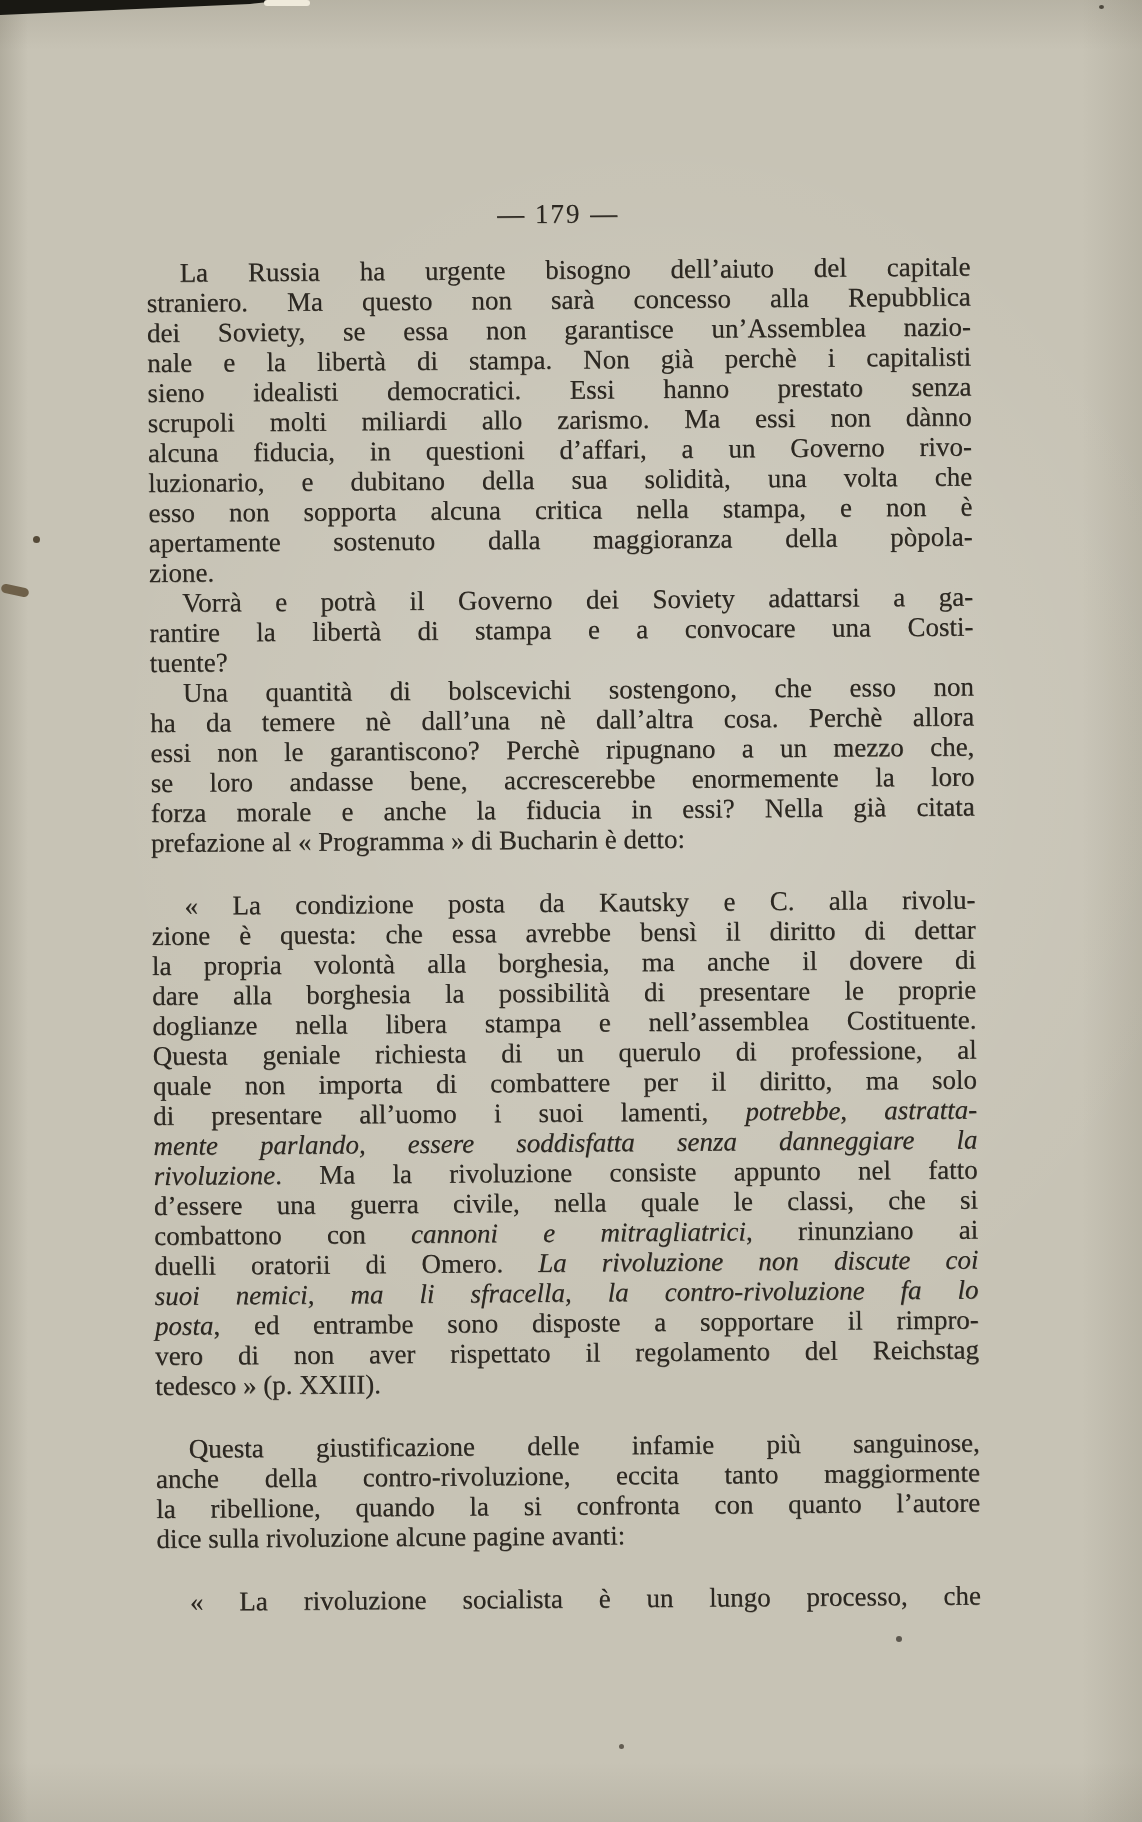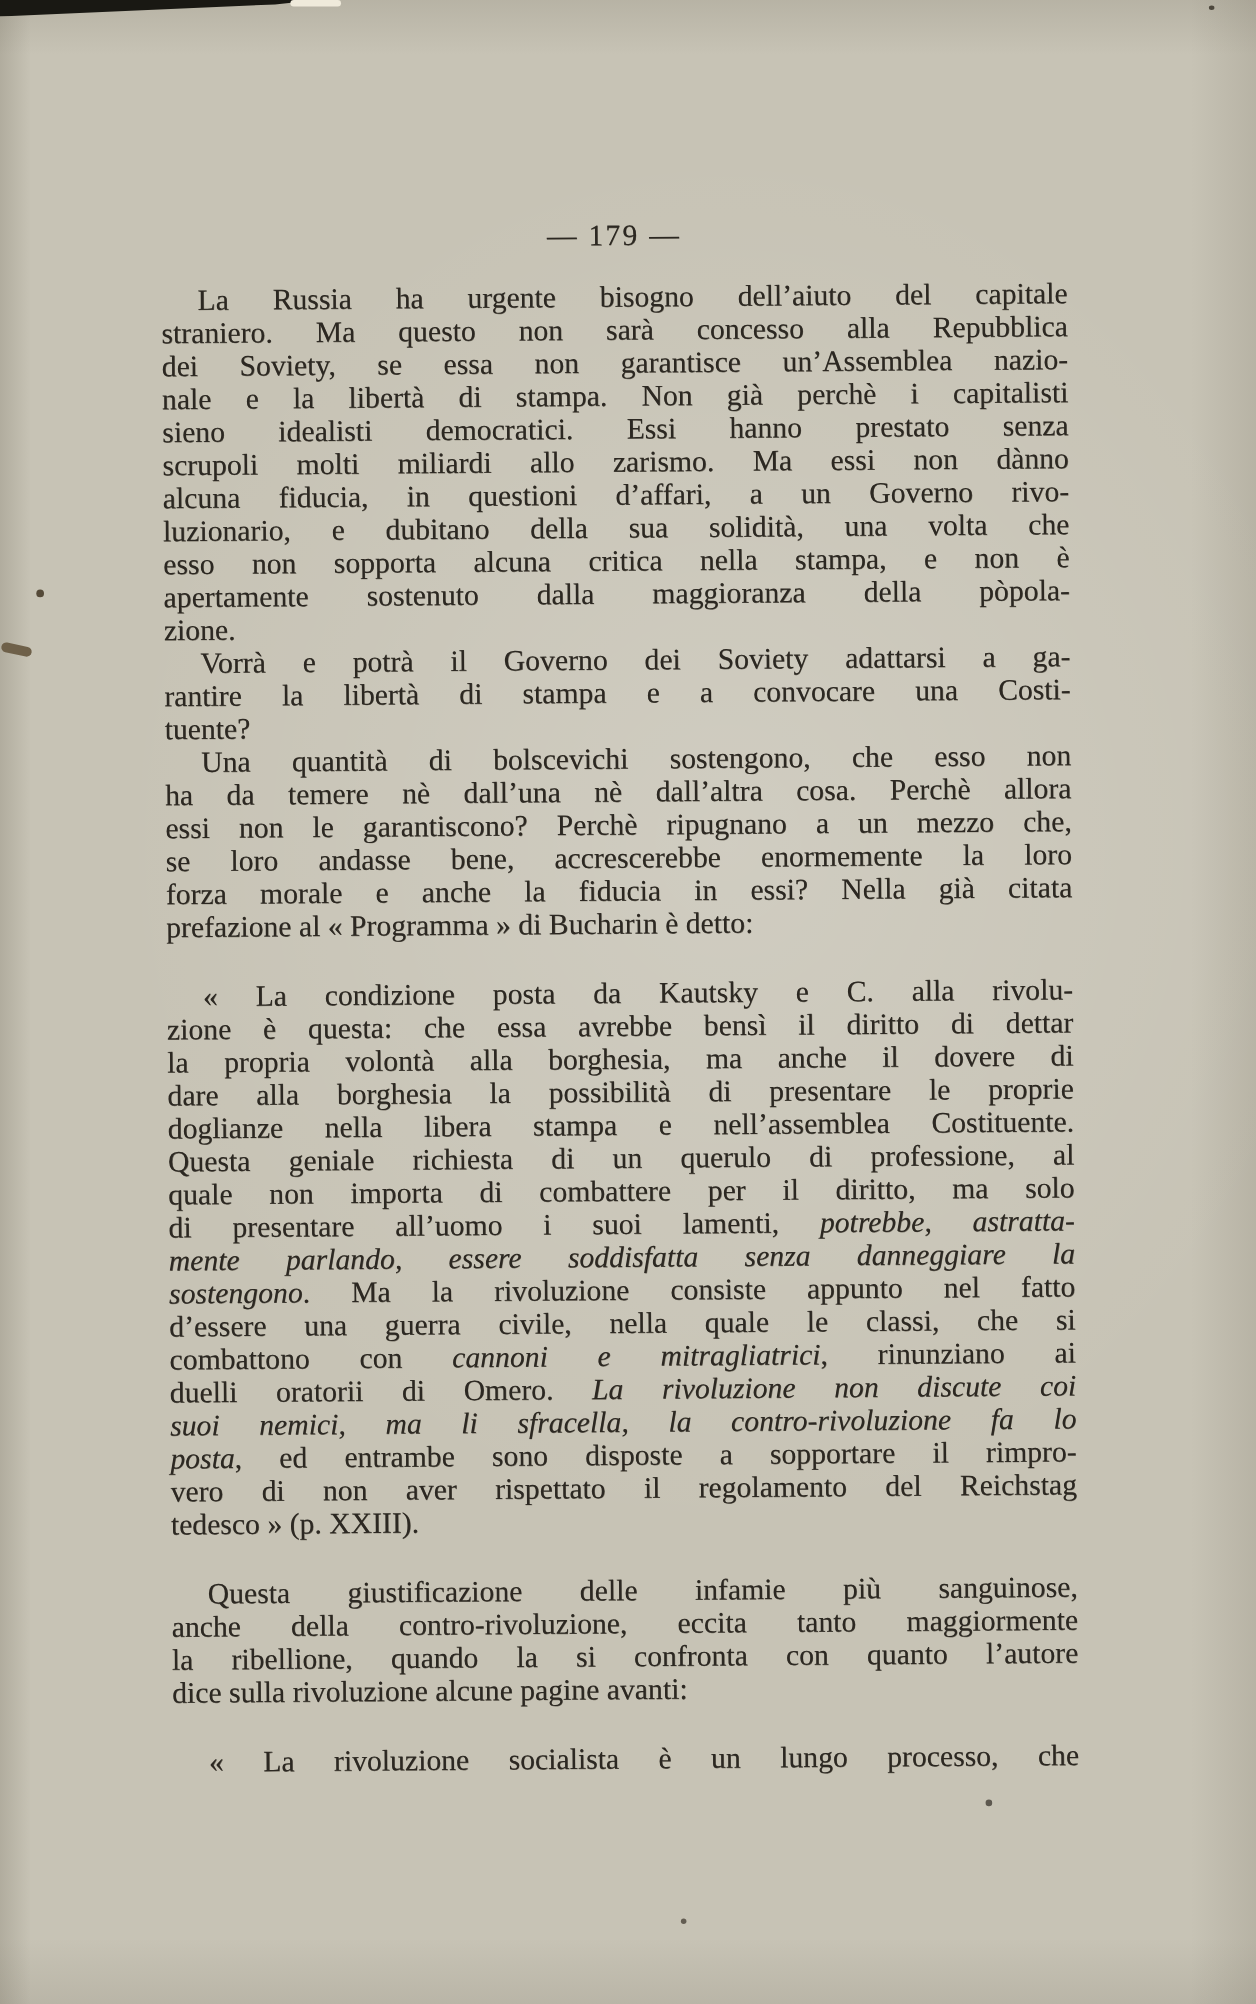--- a/index.html
+++ b/index.html
@@ -95,21 +95,21 @@
         <div class="para gap">
           <div class="line first">« La condizione posta da Kautsky e C. alla rivolu-</div>
           <div class="line">zione è questa: che essa avrebbe bensì il diritto di dettar</div>
           <div class="line">la propria volontà alla borghesia, ma anche il dovere di</div>
           <div class="line">dare alla borghesia la possibilità di presentare le proprie</div>
           <div class="line">doglianze nella libera stampa e nell’assemblea Costituente.</div>
           <div class="line">Questa geniale richiesta di un querulo di professione, al</div>
           <div class="line">quale non importa di combattere per il diritto, ma solo</div>
           <div class="line">di presentare all’uomo i suoi lamenti, <i>potrebbe, astratta-</i></div>
           <div class="line"><i>mente parlando, essere soddisfatta senza danneggiare la</i></div>
-          <div class="line"><i>sostengono</i>. Ma la rivoluzione consiste appunto nel fatto</div>
+          <div class="line"><i>rivoluzione</i>. Ma la rivoluzione consiste appunto nel fatto</div>
           <div class="line">d’essere una guerra civile, nella quale le classi, che si</div>
           <div class="line">combattono con <i>cannoni e mitragliatrici</i>, rinunziano ai</div>
           <div class="line">duelli oratorii di Omero. <i>La rivoluzione non discute coi</i></div>
           <div class="line"><i>suoi nemici, ma li sfracella, la contro-rivoluzione fa lo</i></div>
           <div class="line"><i>posta</i>, ed entrambe sono disposte a sopportare il rimpro-</div>
           <div class="line">vero di non aver rispettato il regolamento del Reichstag</div>
           <div class="line last">tedesco » (p. XXIII).</div>
         </div>
         <div class="para gap">
           <div class="line first">Questa giustificazione delle infamie più sanguinose,</div>

